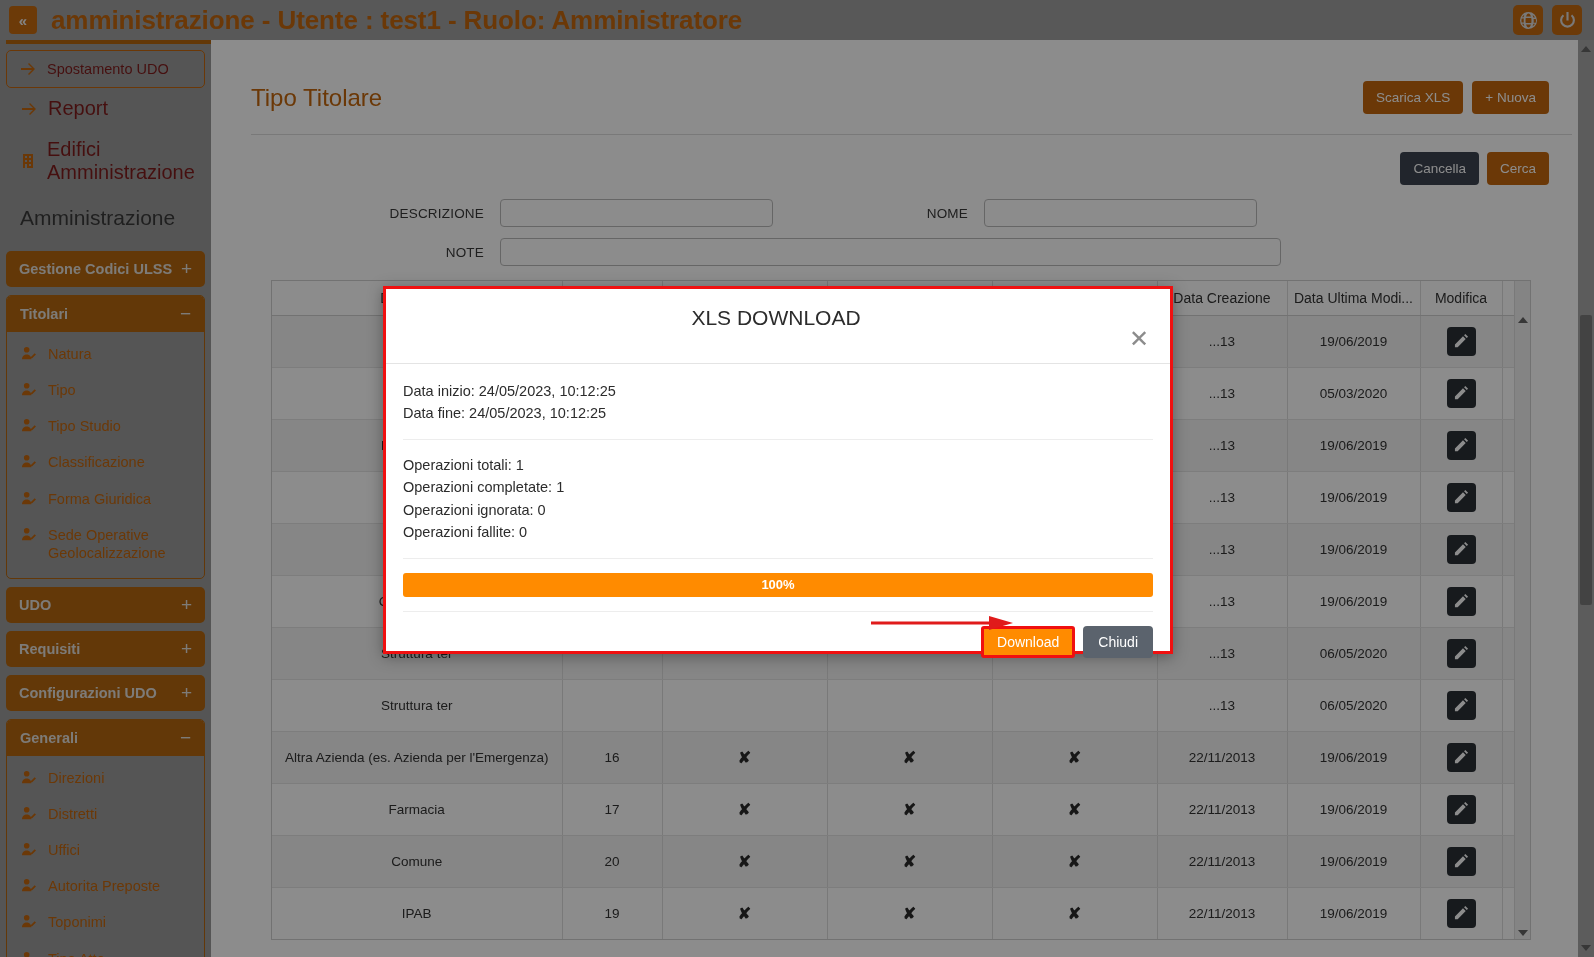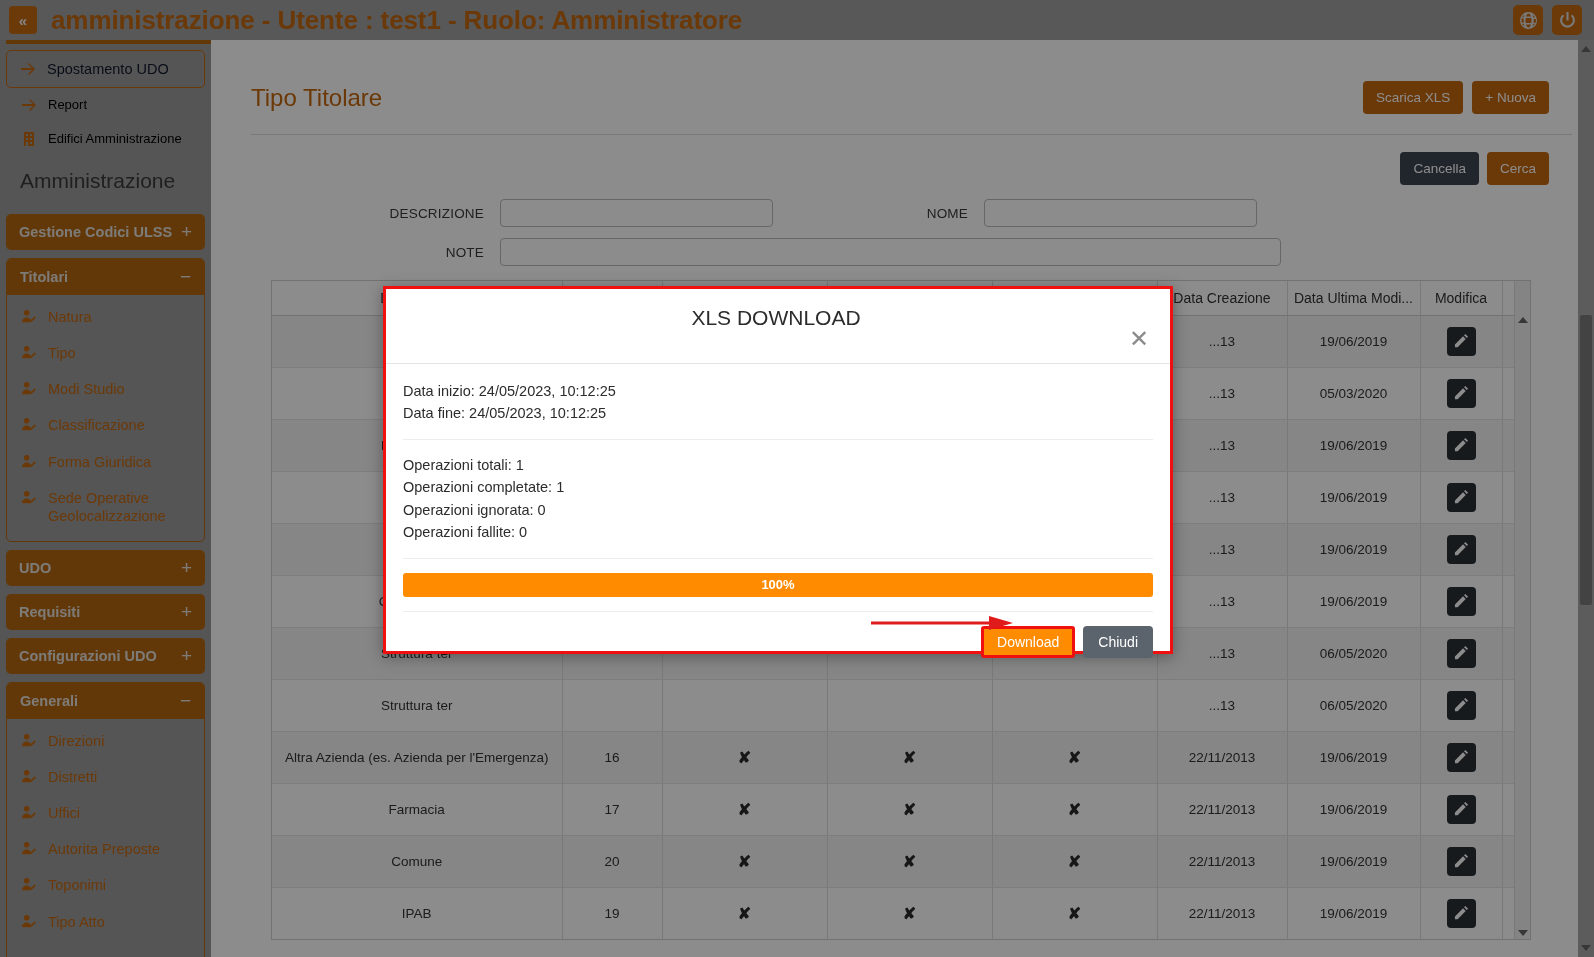--- a/index.html
+++ b/index.html
@@ -66,30 +66,30 @@
     height: 4px; background: #b4660f; margin: 0 -6px 0 0;
   }
 
   .side-box {
     border: 1px solid #c4670d; border-radius: 5px;
     margin-top: 6px;
   }
   .side-link {
     display: flex; align-items: center; gap: 11px;
     padding: 10px 12px;
-    color: #0f172a; font-size: 14.5px;
+    color: #7f1d1d; font-size: 14.5px;
     cursor: pointer;
   }
   .side-link .ic { width: 17px; display: inline-flex; justify-content: center; }
   .side-link .ic svg { width: 16px; height: 16px; fill: #c4670d; }
 
   .side-plain {
-    display: flex; gap: 11px;
+    display: flex; align-items: center; gap: 11px;
     padding: 9px 14px;
-    color: #000000; font-size: 13px;
+    color: #7f1d1d; font-size: 20px;
     cursor: pointer;
   }
   .side-plain .ic { width: 17px; display: inline-flex; justify-content: center; }
   .side-plain .ic svg { width: 16px; height: 16px; fill: #c4670d; }
 
   #admin-heading {
     font-size: 21px; color: #3a3a3a;
     padding: 13px 0 13px 14px;
     font-weight: normal;
   }
@@ -378,21 +378,21 @@
           <div class="sub-item">
             <span class="ic"><svg viewBox="0 0 18 16">
                   <path d="M6 1a3 3 0 100 6 3 3 0 000-6zM1 14c0-3 2.3-5 5-5s5 2 5 5zM14.5 7.6l1.4 1.4-4 4H10.5v-1.4z"></path>
                 </svg></span>
             <span>Tipo</span>
           </div>
           <div class="sub-item">
             <span class="ic"><svg viewBox="0 0 18 16">
                   <path d="M6 1a3 3 0 100 6 3 3 0 000-6zM1 14c0-3 2.3-5 5-5s5 2 5 5zM14.5 7.6l1.4 1.4-4 4H10.5v-1.4z"></path>
                 </svg></span>
-            <span>Modi Studio</span>
+            <span>Tipo Studio</span>
           </div>
           <div class="sub-item">
             <span class="ic"><svg viewBox="0 0 18 16">
                   <path d="M6 1a3 3 0 100 6 3 3 0 000-6zM1 14c0-3 2.3-5 5-5s5 2 5 5zM14.5 7.6l1.4 1.4-4 4H10.5v-1.4z"></path>
                 </svg></span>
             <span>Classificazione</span>
           </div>
           <div class="sub-item">
             <span class="ic"><svg viewBox="0 0 18 16">
                   <path d="M6 1a3 3 0 100 6 3 3 0 000-6zM1 14c0-3 2.3-5 5-5s5 2 5 5zM14.5 7.6l1.4 1.4-4 4H10.5v-1.4z"></path>

